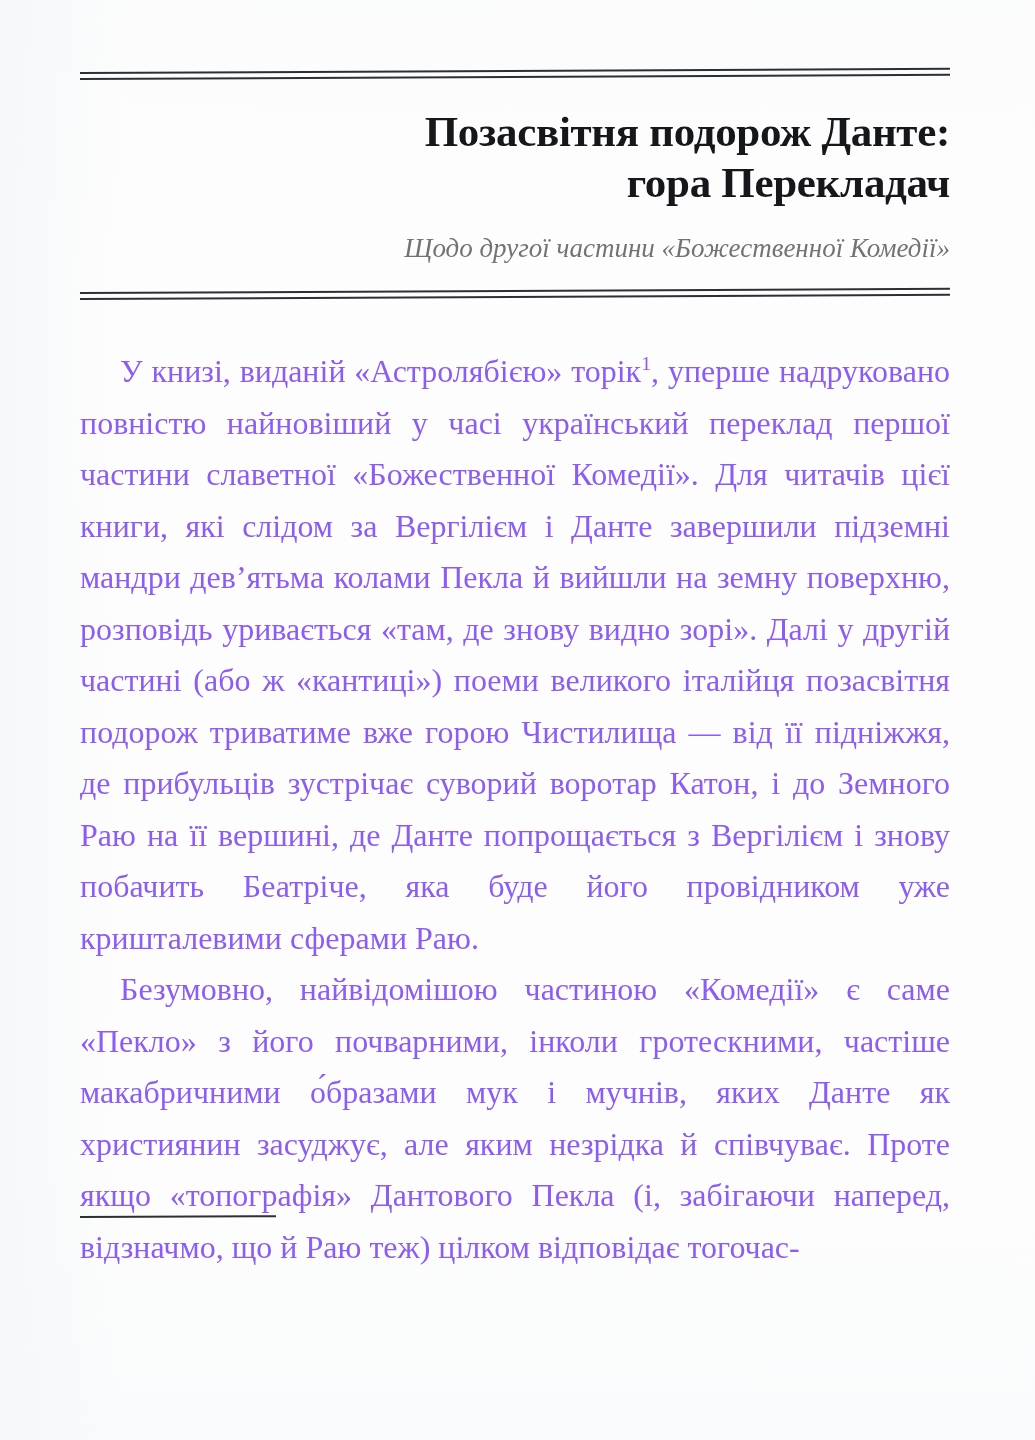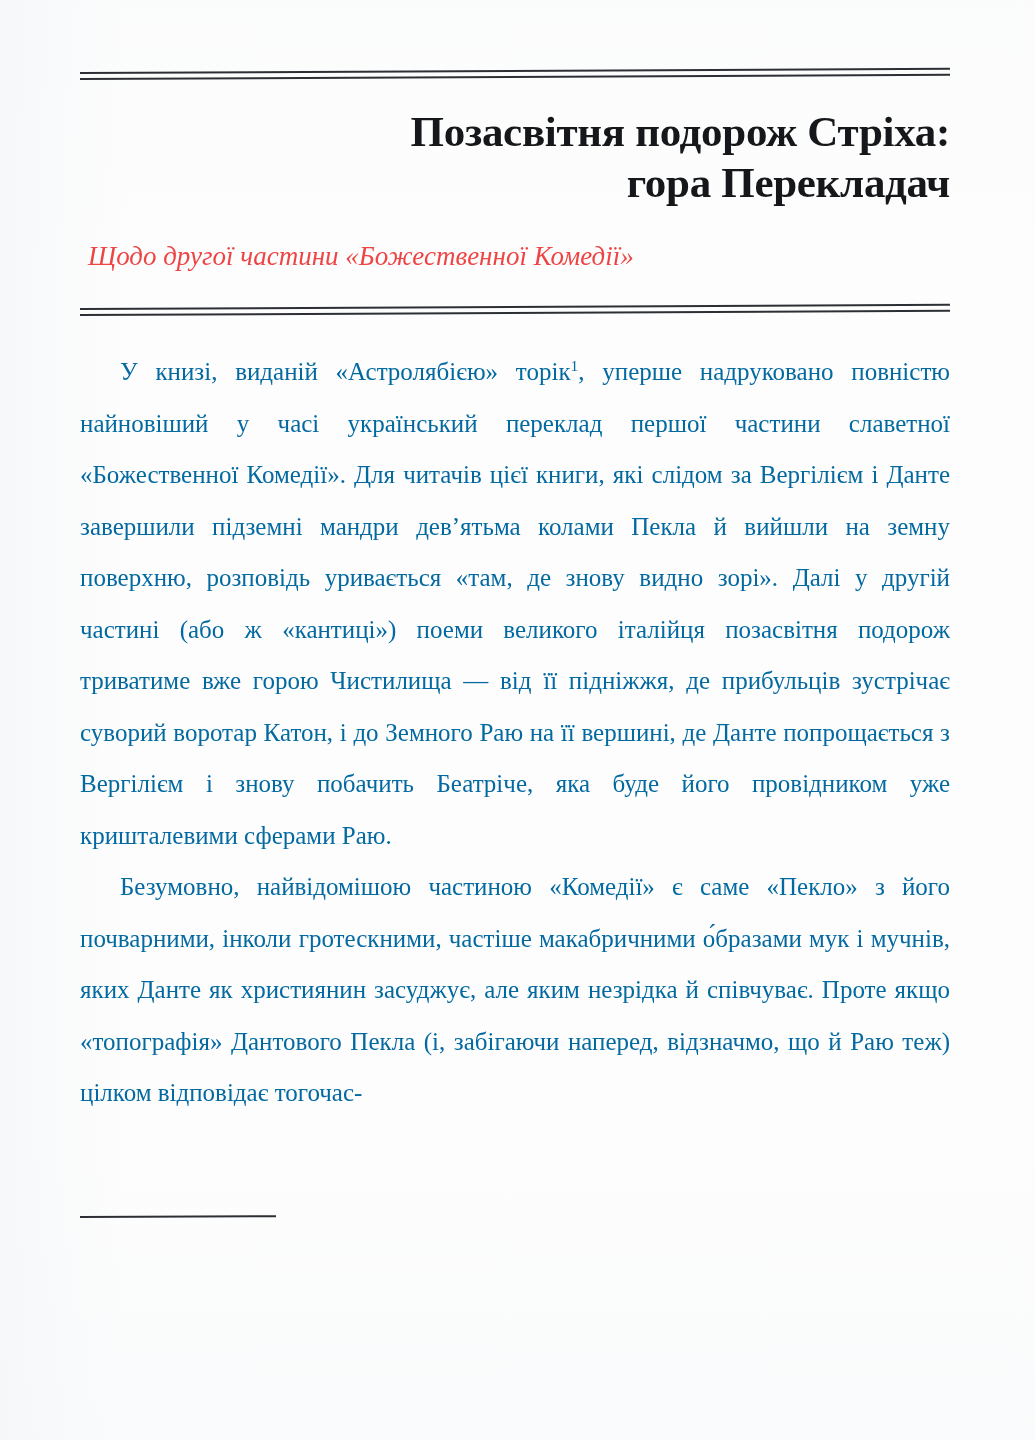--- a/index.html
+++ b/index.html
@@ -71,46 +71,46 @@
     text-align: right;
     font-weight: bold;
     font-size: 43px;
     line-height: 1.18;
     letter-spacing: -0.3px;
     color: #15171a;
   }
   .title .line { display: block; }
 
   .subtitle {
-    margin: 8px;
+    margin: 0;
     padding-top: 24px;
     padding-bottom: 26px;
-    text-align: left;
+    text-align: right;
     font-style: italic;
     font-size: 27px;
     line-height: 1.25;
-    color: #ef4444;
+    color: #737373;
   }
 
   
   .body-text {
     position: absolute;
     top: 346px;
     left: 0;
     width: 870px;
   }
 
   .para {
     margin: 0;
     text-align: justify;
     text-justify: inter-word;
-    font-size: 25px;
+    font-size: 32px;
     line-height: 51.5px;
     text-indent: 40px;
-    color: #0369a1;
+    color: #8b5cf6;
     hyphens: manual;
   }
 
   sup.fn-ref {
     font-size: 0.62em;
     vertical-align: super;
     line-height: 0;
   }
 
   
@@ -150,21 +150,21 @@
 
 <div class="page">
   <div class="scan-tint"></div>
 
   <div class="content">
 
     <div class="header">
       <div class="rule-double"></div>
 
       <h1 class="title">
-        <span class="line">Позасвітня подорож Стріха:</span>
+        <span class="line">Позасвітня подорож Данте:</span>
         <span class="line">гора Перекладач</span>
       </h1>
 
       <p class="subtitle">Щодо другої частини «Божественної Комедії»</p>
 
       <div class="rule-double"></div>
     </div>
 
     <div class="body-text">
       <p class="para"><span>У книзі, виданій «Астролябією» торік</span><sup class="fn-ref">1</sup><span>, уперше </span><span>надруковано повністю найновіший у часі український переклад першої частини славетної «Божественної Комедії». Для читачів цієї книги, які слідом за Вергілієм і Данте завершили підземні мандри дев’ятьма колами Пекла й вийшли на земну поверхню, розповідь уривається «там, де знову видно зорі». Далі у другій частині (або ж «кантиці») поеми великого італійця позасвітня подорож триватиме вже горою Чистилища — від її підніжжя, де прибульців зустрічає суворий воротар Катон, і до Земного Раю на її вершині, де Данте попрощається з Вергілієм і знову побачить Беатріче, яка буде його провідником уже кришталевими сферами Раю.</span></p>

